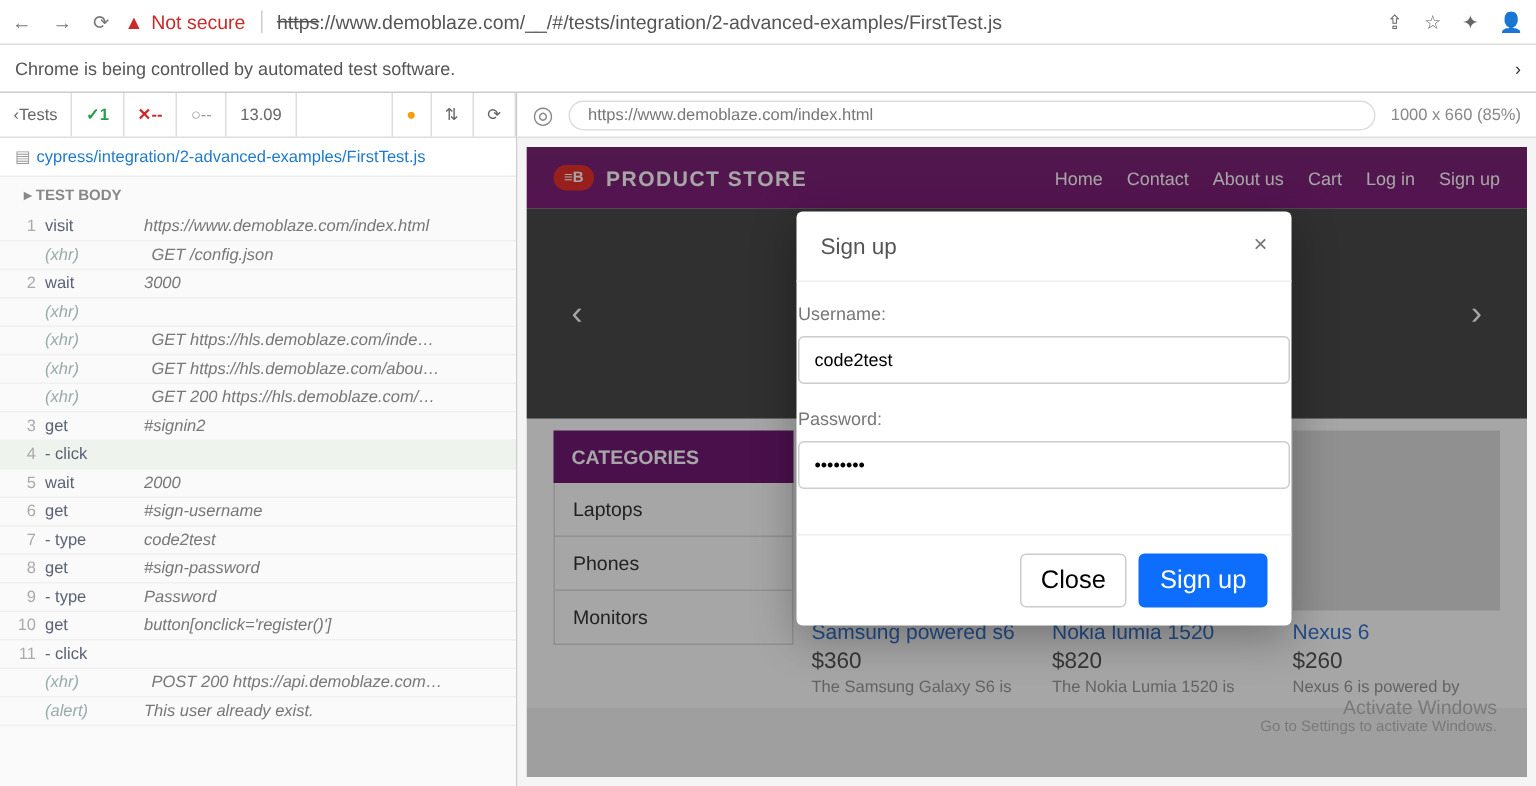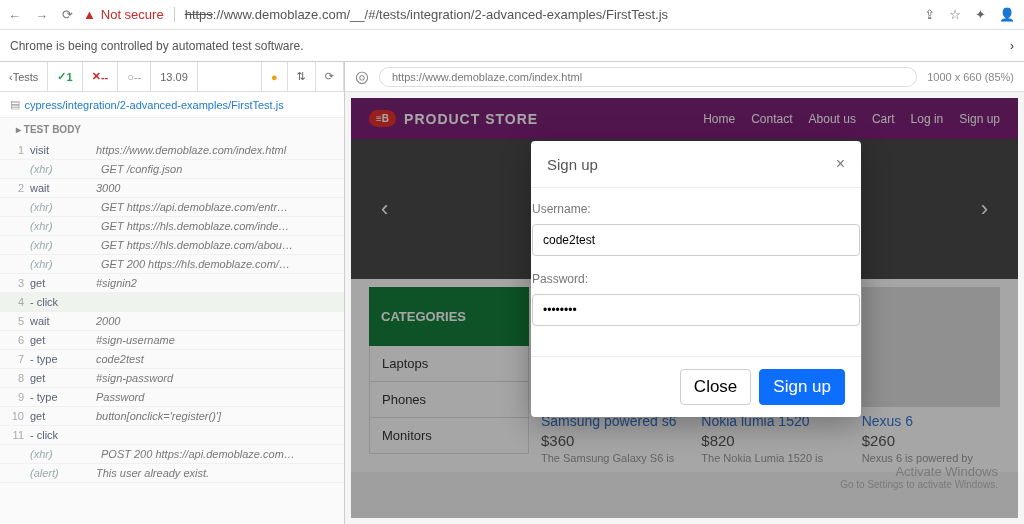--- a/index.html
+++ b/index.html
@@ -40,21 +40,21 @@
 .overlay{position:absolute;inset:0;background:rgba(0,0,0,.35);z-index:2}
 .nav-store{background:#7a2576;background:linear-gradient(#7a2576,#821f7c);padding:12px 18px;display:flex;align-items:center;gap:8px}
 .logo{background:#e8322d;color:#fff;padding:3px 7px;border-radius:10px;font-weight:bold;font-size:10px}
 .brand{color:#fff;font-weight:bold;font-size:14px;letter-spacing:1px}
 .nav-links{margin-left:auto;display:flex;gap:16px;color:#fff;font-size:12px}
 .hero{background:#4a4a4a;height:140px;position:relative;display:flex;align-items:center;justify-content:space-between;padding:0 30px}
 .hero .arr{color:#fff;font-size:22px}
 .hero .box{width:120px;height:100px;background:#e8e8e8;border:3px solid #ddd}
 .content{display:flex;gap:12px;padding:8px 18px;background:#fff}
 .cats{width:160px}
-.cats h3{background:#15803d;color:#fff;padding:22px 12px;font-size:13px}
+.cats h3{background:#701a75;color:#fff;padding:10px 12px;font-size:13px}
 .cats .cat{border:1px solid #ddd;border-top:none;padding:10px 12px;font-size:13px;color:#333;background:#fff}
 .prods{flex:1;display:flex;gap:22px}
 .prod{flex:1}
 .prod .img{height:120px;background:#ddd;margin-bottom:6px;background-size:cover}
 .prod h4{color:#3776d1;font-size:14px;font-weight:normal}
 .prod .price{color:#555;font-size:15px;margin:3px 0}
 .prod .desc{font-size:11px;color:#999}
 .activ{position:absolute;right:20px;bottom:28px;color:#bbb;text-align:right;font-size:13px;z-index:1}
 .modal{position:absolute;z-index:10;left:180px;top:43px;width:330px;background:#fff;border-radius:4px;box-shadow:0 8px 30px rgba(0,0,0,.3)}
 .modal-h{padding:14px 16px;border-bottom:1px solid #eee;display:flex;align-items:center}
@@ -130,21 +130,20 @@
             <div class="msg"><span class="dot grey"></span>GET /config.json</div>
           </div>
           <div class="row">
             <div class="n">2</div>
             <div class="cmd">wait</div>
             <div class="msg">3000</div>
           </div>
           <div class="row">
             <div class="n"></div>
             <div class="cmd i">(xhr)</div>
-            <div class="msg"><span class="dot grey"></span>GET https://api.demoblaze.com/entr…</div>
           </div>
           <div class="row">
             <div class="n"></div>
             <div class="cmd i">(xhr)</div>
             <div class="msg"><span class="dot grey"></span>GET https://hls.demoblaze.com/inde…</div>
           </div>
           <div class="row">
             <div class="n"></div>
             <div class="cmd i">(xhr)</div>
             <div class="msg"><span class="dot grey"></span>GET https://hls.demoblaze.com/abou…</div>

